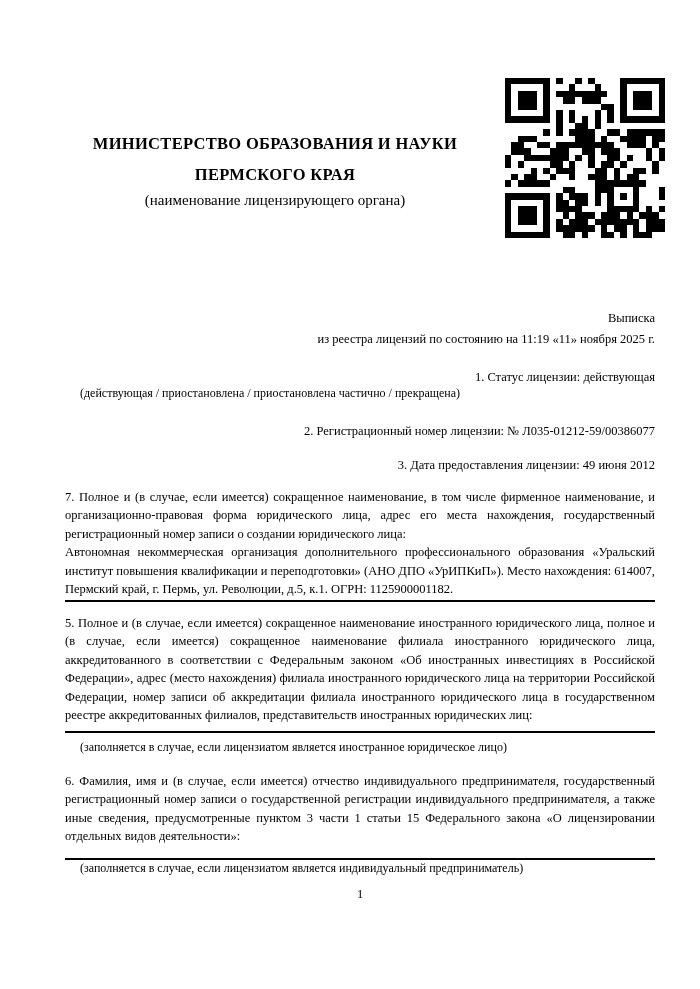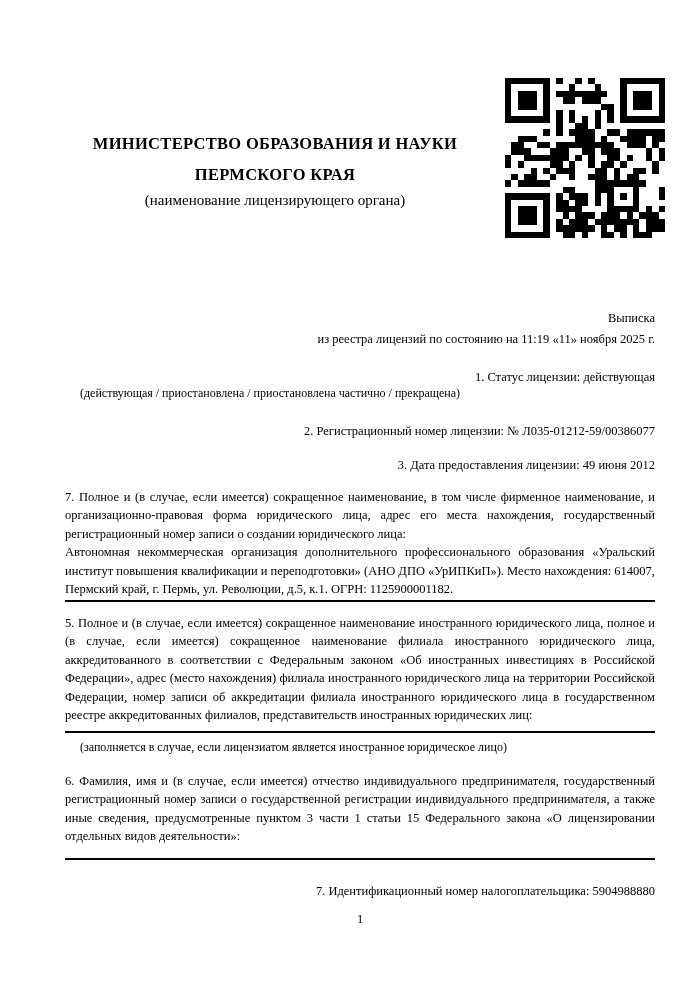--- a/index.html
+++ b/index.html
@@ -419,19 +419,19 @@
       </div>
 
     <div class="rule-under"></div>
 
     <div class="para m-item5">5. Полное и (в случае, если имеется) сокращенное наименование иностранного юридического лица, полное и (в случае, если имеется) сокращенное наименование филиала иностранного юридического лица, аккредитованного в соответствии с Федеральным законом «Об иностранных инвестициях в Российской Федерации», адрес (место нахождения) филиала иностранного юридического лица на территории Российской Федерации, номер записи об аккредитации филиала иностранного юридического лица в государственном реестре аккредитованных филиалов, представительств иностранных юридических лиц:</div>
     <div class="fill-line m-fill5"></div>
     <div class="hint m-hint5">(заполняется в случае, если лицензиатом является иностранное юридическое лицо)</div>
 
     <div class="para m-item6">6. Фамилия, имя и (в случае, если имеется) отчество индивидуального предпринимателя, государственный регистрационный номер записи о государственной регистрации индивидуального предпринимателя, а также иные сведения, предусмотренные пунктом 3 части 1 статьи 15 Федерального закона «О лицензировании отдельных видов деятельности»:</div>
     <div class="fill-line m-fill6"></div>
-
-    <div class="item-line m-item7">7. Идентификационный номер налогоплательщика: 5904988880</div>
+    <div class="hint m-hint6">(заполняется в случае, если лицензиатом является индивидуальный предприниматель)</div>
+
 
     <div class="page-number">1</div>
   </div>
 
 </div>
 
 </body></html>

